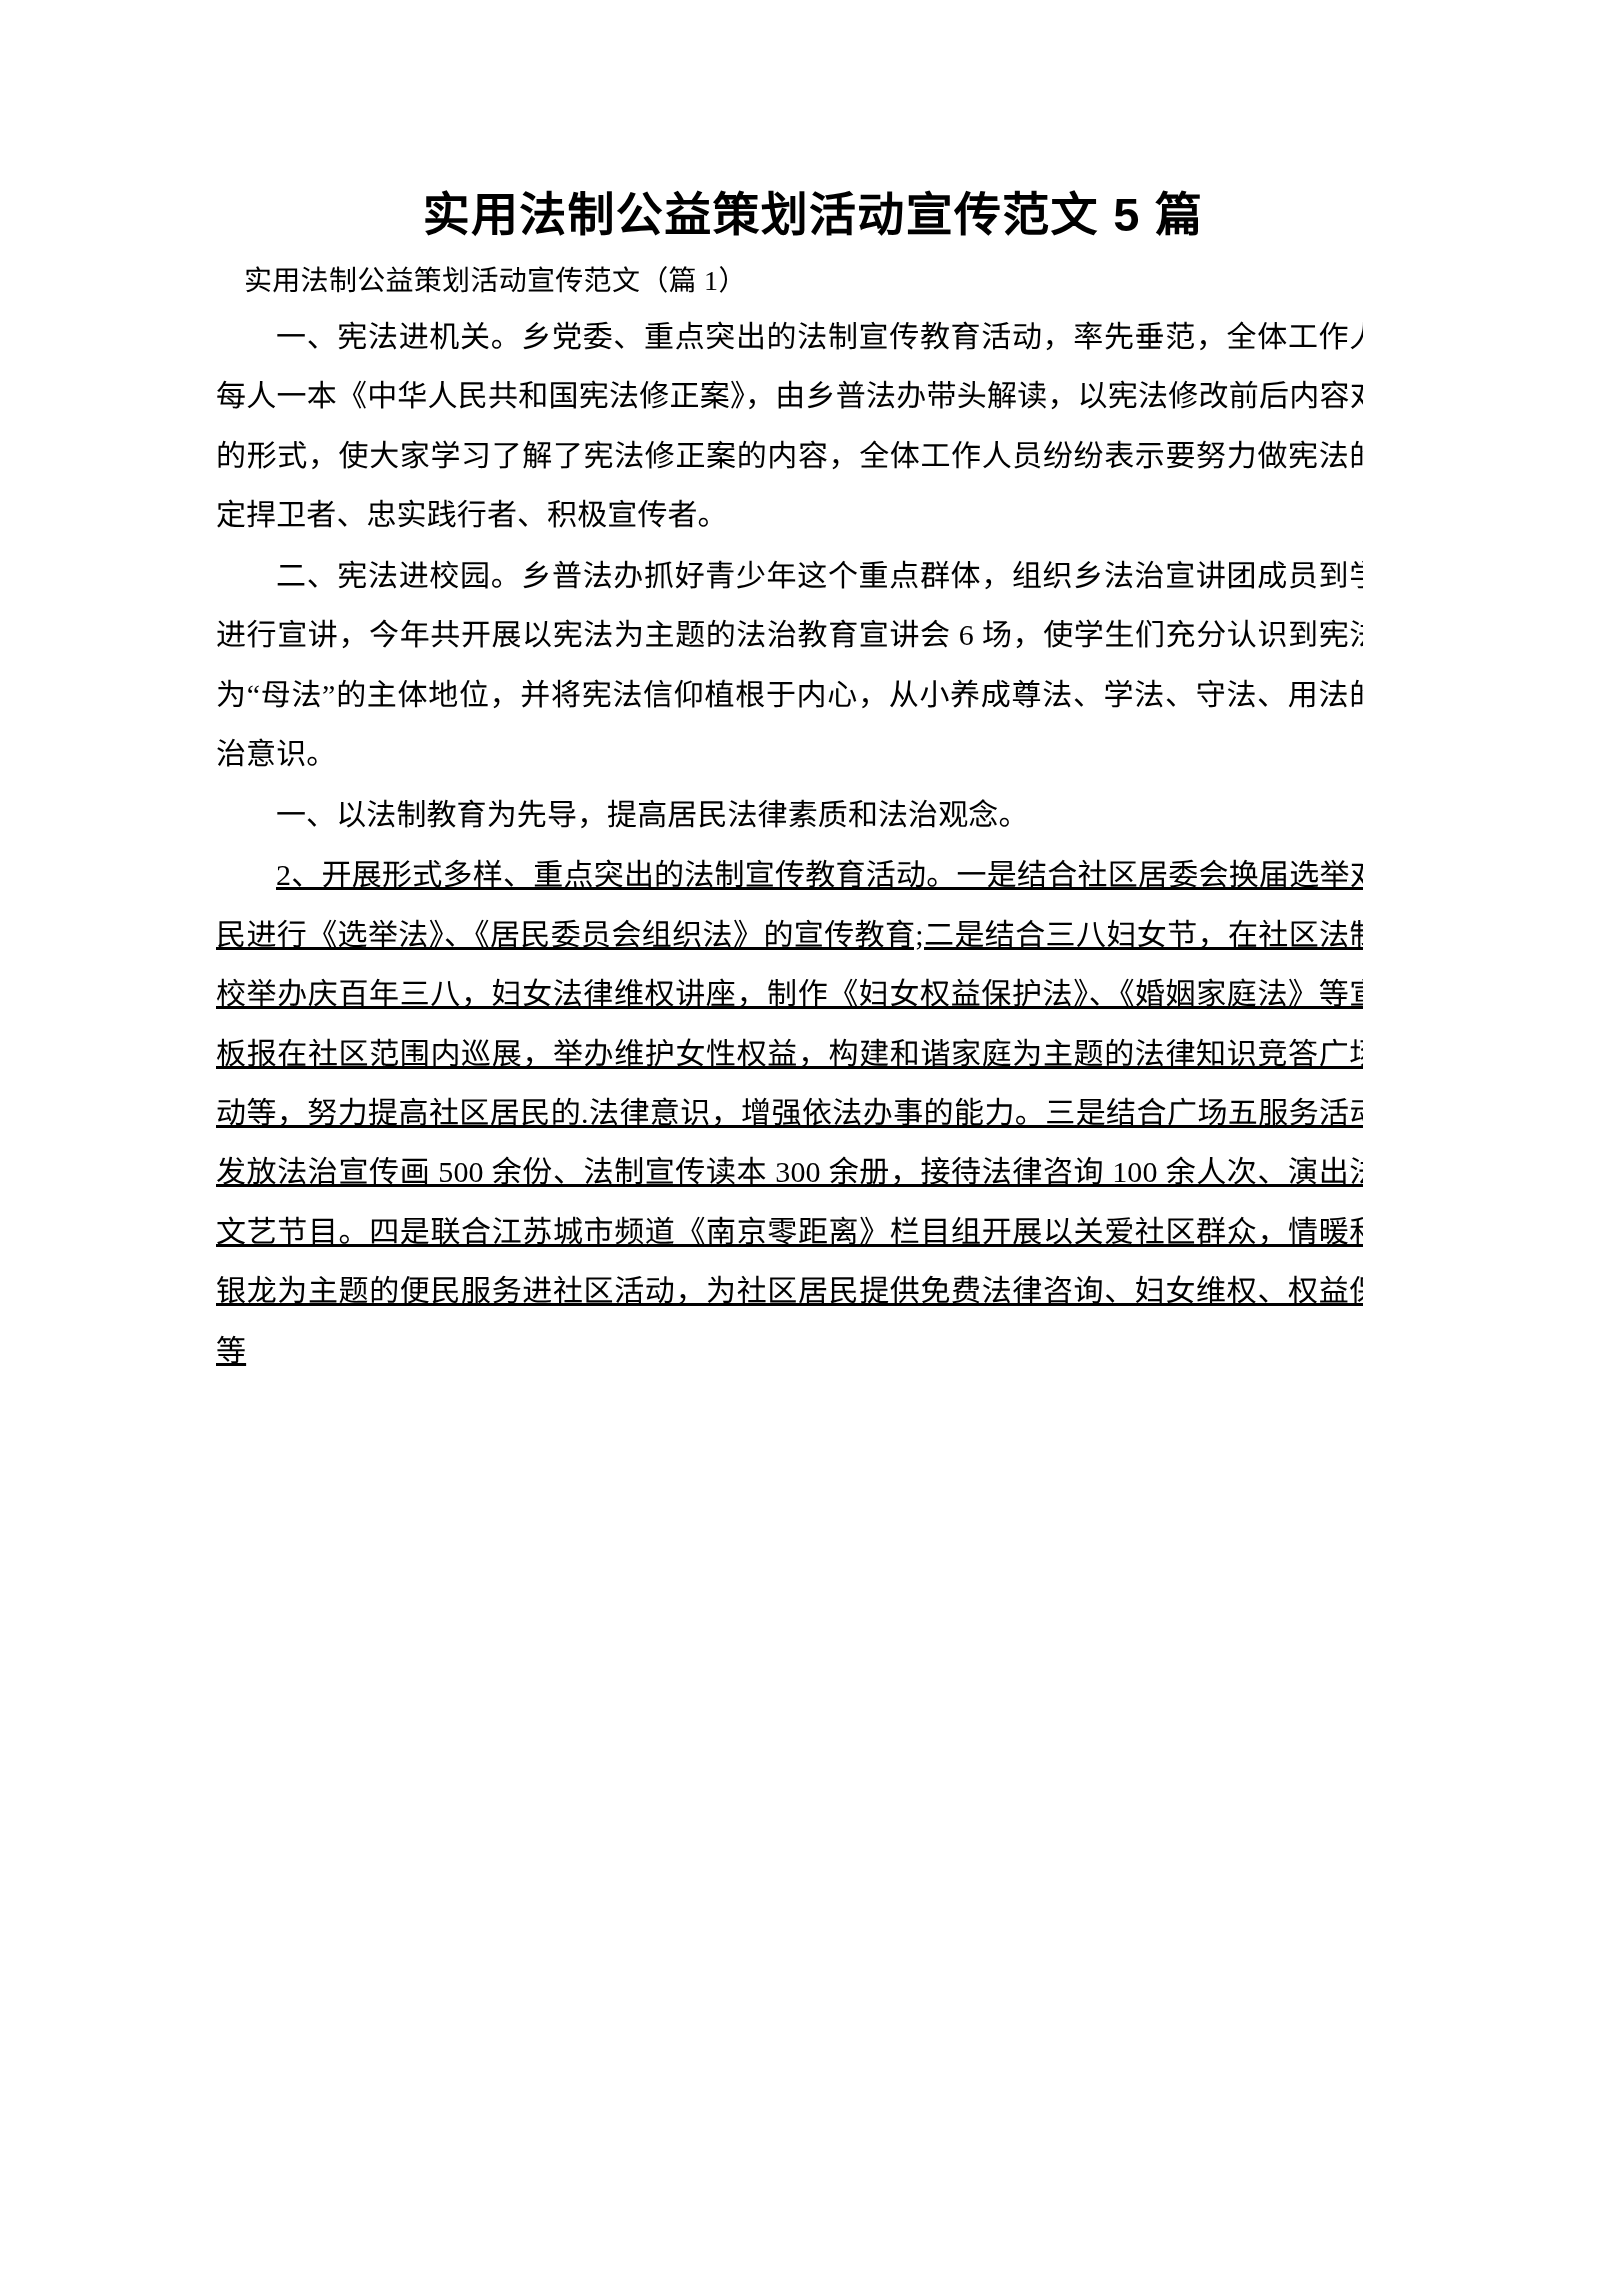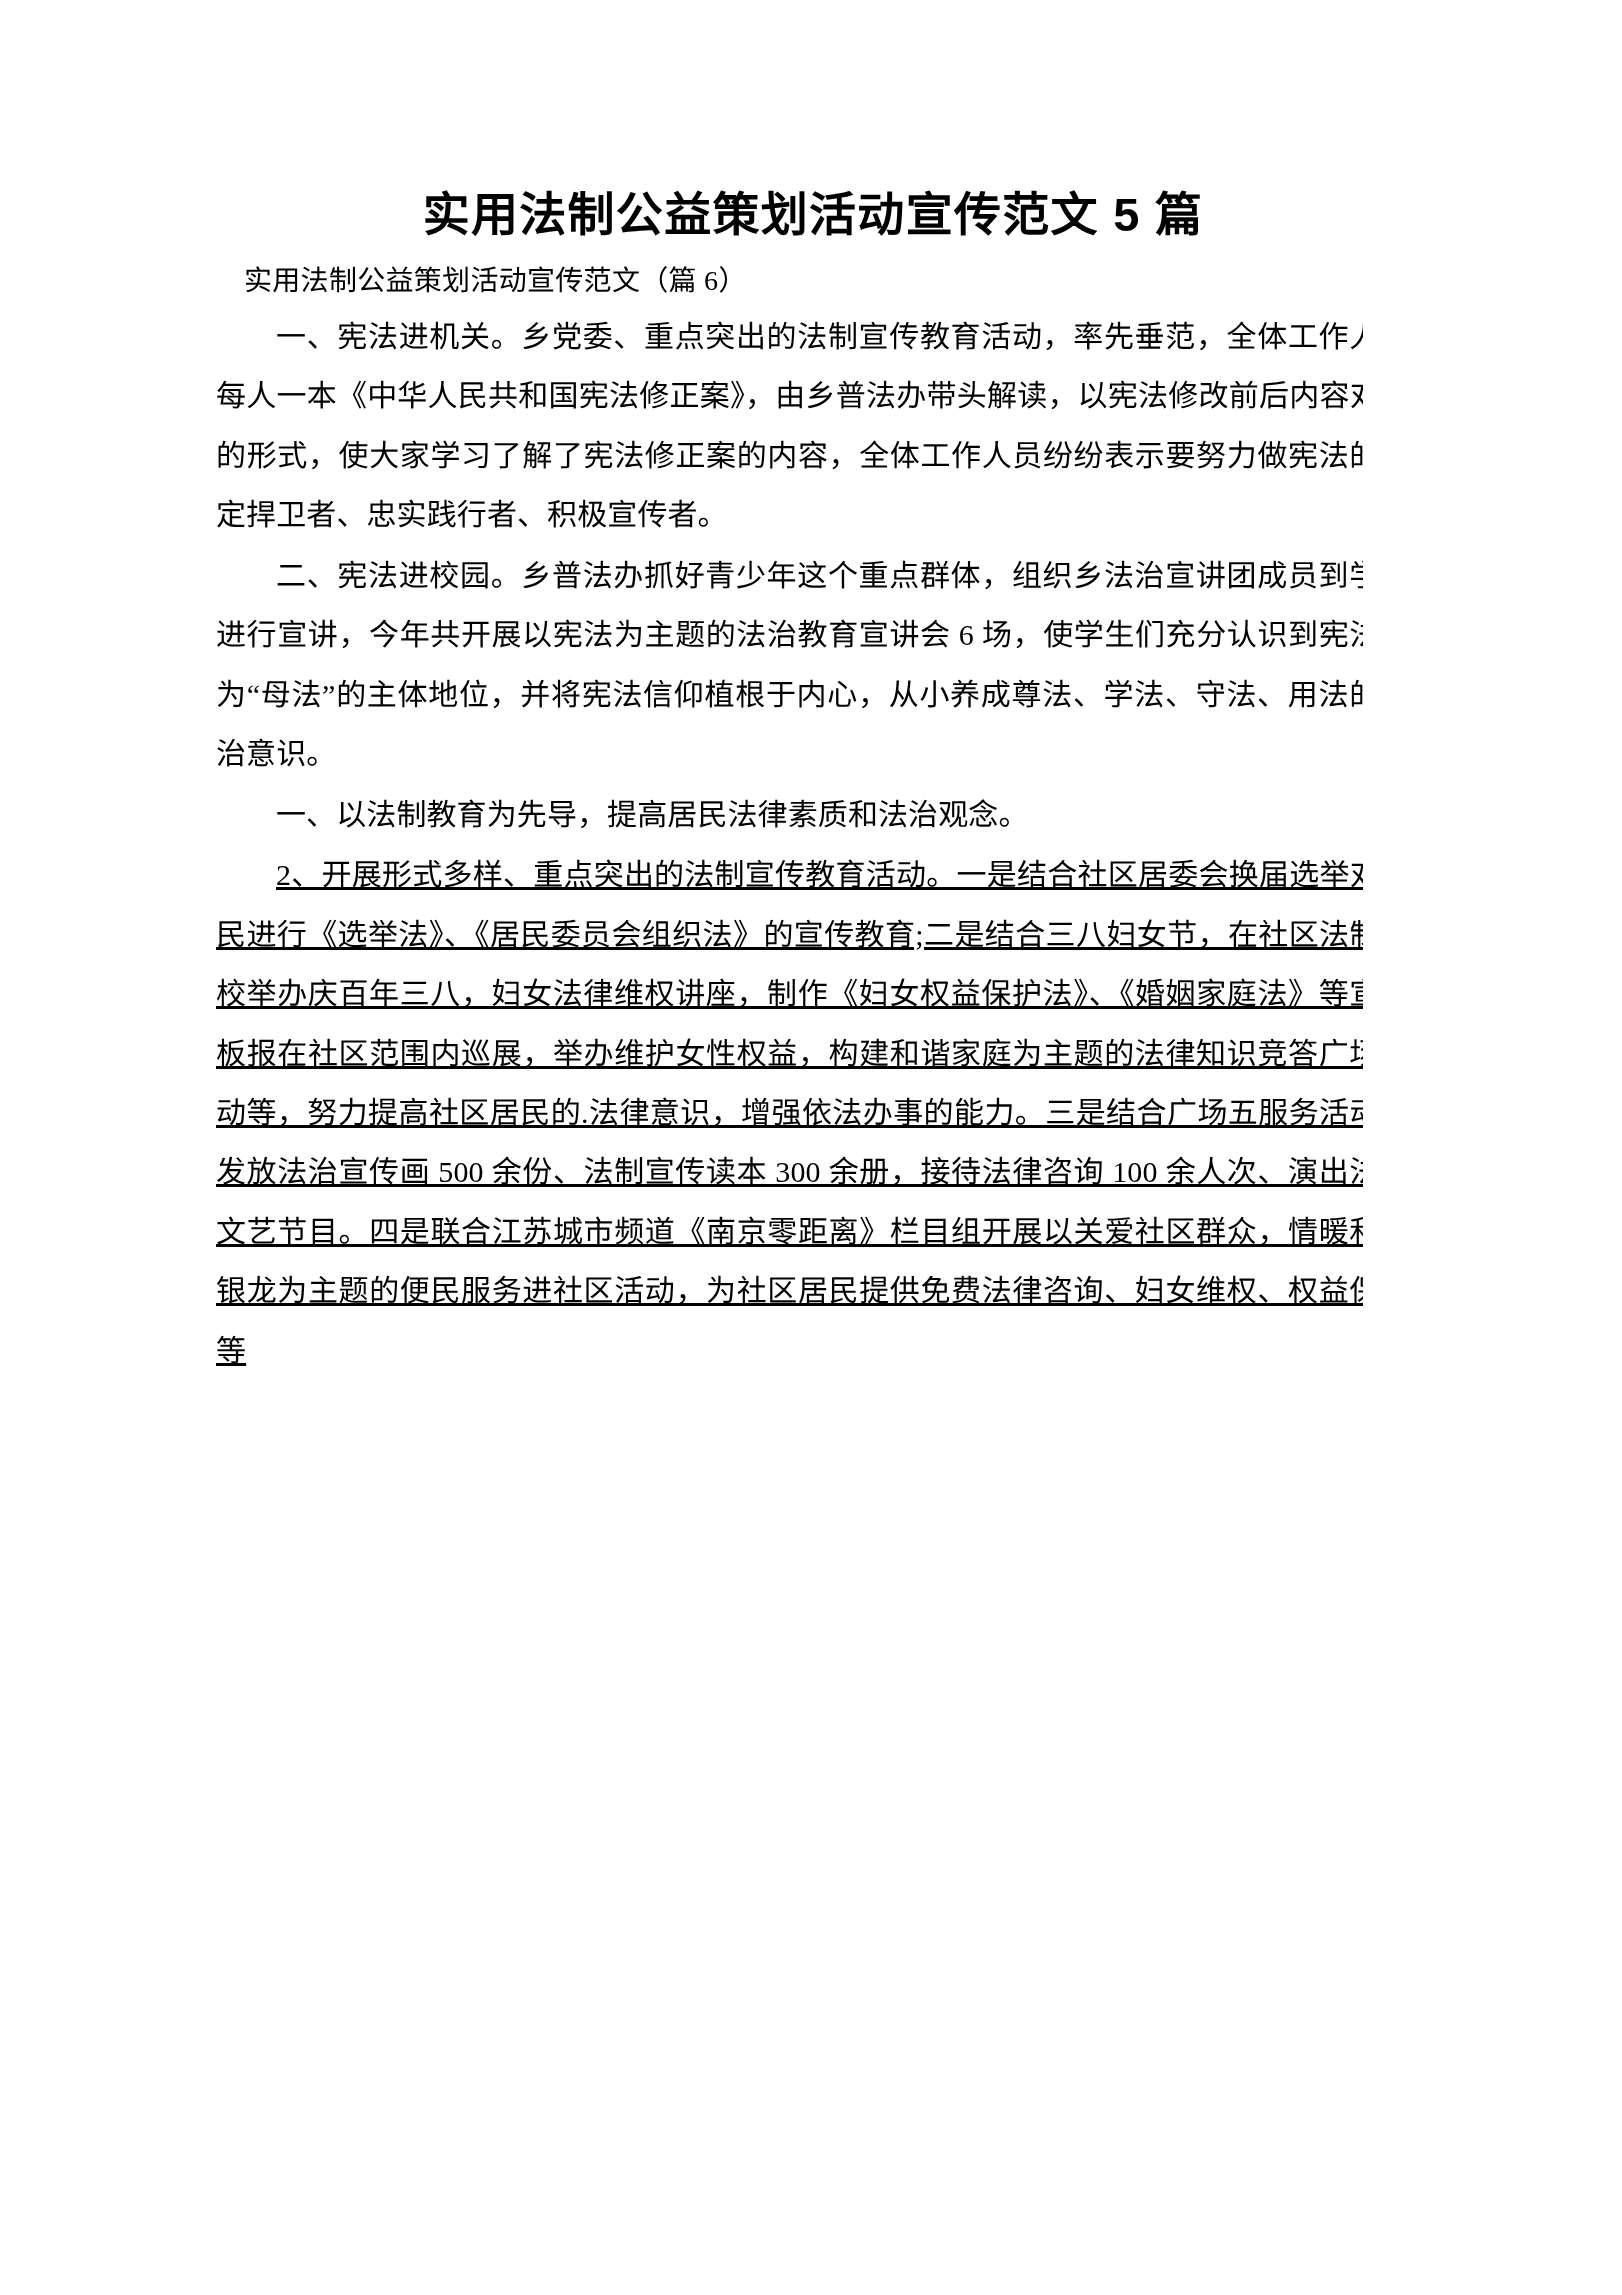--- a/index.html
+++ b/index.html
@@ -61,21 +61,21 @@
   }
 </style>
 </head>
 <body>
 
 <div class="page">
   <div class="content">
 
     <h1 class="doc-title">实用法制公益策划活动宣传范文 5 篇</h1>
 
-    <p class="section-head">实用法制公益策划活动宣传范文（篇 6）</p>
+    <p class="section-head">实用法制公益策划活动宣传范文（篇 1）</p>
 
 
     <p class="para">一、宪法进机关。乡党委、重点突出的法制宣传教育活动，率先垂范，全体工作人员每人一本《中华人民共和国宪法修正案》，由乡普法办带头解读，以宪法修改前后内容对照的形式，使大家学习了解了宪法修正案的内容，全体工作人员纷纷表示要努力做宪法的坚定捍卫者、忠实践行者、积极宣传者。</p>
 
     <p class="para">二、宪法进校园。乡普法办抓好青少年这个重点群体，组织乡法治宣讲团成员到学校进行宣讲，今年共开展以宪法为主题的法治教育宣讲会 6 场，使学生们充分认识到宪法作为“母法”的主体地位，并将宪法信仰植根于内心，从小养成尊法、学法、守法、用法的法治意识。</p>
 
 
 
     <p class="para">一、以法制教育为先导，提高居民法律素质和法治观念。</p>
 

